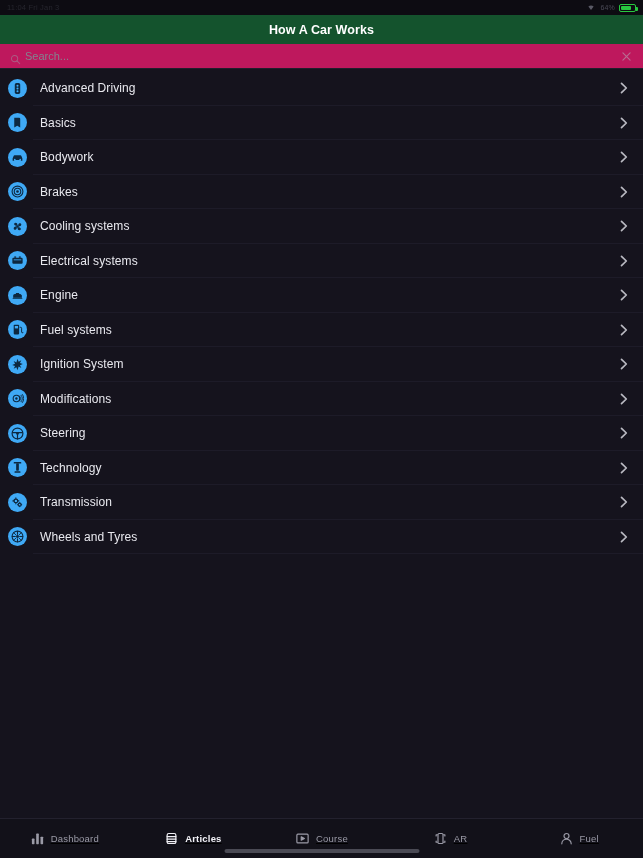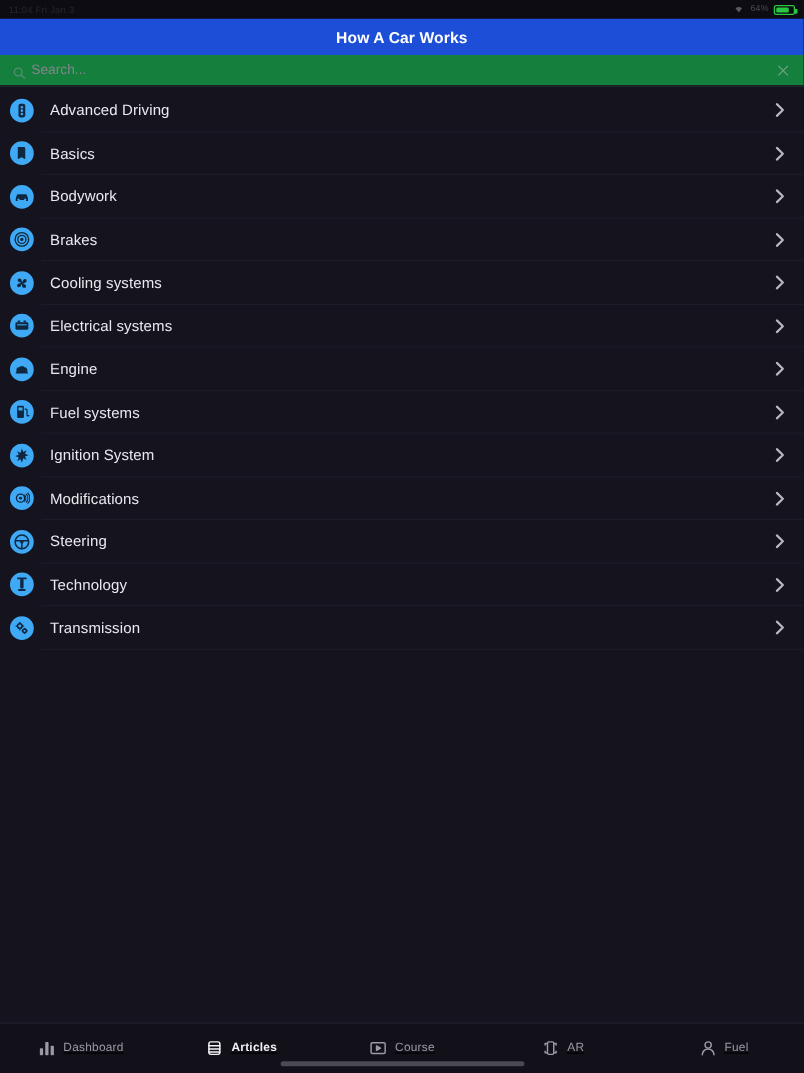--- a/index.html
+++ b/index.html
@@ -22,28 +22,28 @@
   .sb-right .pct { color: #4a4a56; font-size: 7px; }
   .batt {
     width: 17px; height: 8px; border: 1px solid #28c840; border-radius: 2px;
     position: relative; display: flex; align-items: center; padding: 1px;
   }
   .batt::after { content: ""; position: absolute; right: -3px; top: 2px; width: 2px; height: 4px; background: #28c840; border-radius: 0 1px 1px 0; }
   .batt i { display: block; height: 100%; width: 80%; background: #28c840; border-radius: 1px; }
 
   
   .header {
-    flex: 0 0 29px; background: #1d4ed8;
+    flex: 0 0 29px; background: #14532d;
     display: flex; align-items: center; justify-content: center;
   }
   .header .title { color: #ffffff; font-size: 12.5px; font-weight: bold; letter-spacing: .1px; }
 
   
   .searchbar {
-    flex: 0 0 25px; background: #15803d;
+    flex: 0 0 25px; background: #be185d;
     display: flex; align-items: center; padding: 0 10px;
     border-bottom: 1px solid #201e2b;
   }
   .search-ico { width: 11px; height: 11px; flex: 0 0 11px; opacity: .5; }
   .search-input {
     flex: 1 1 auto; background: transparent; border: none; outline: none;
     color: #d8d8e0; font-family: "Liberation Sans", sans-serif; font-size: 11px;
     padding-left: 4px;
   }
   .search-input::placeholder { color: #83838f; }
@@ -319,20 +319,36 @@
             <path d="M16 12.2v1.4M16 18.4v1.4M12.2 16h1.4M18.4 16h1.4" stroke="#0d2840" stroke-width="1.8" stroke-linecap="round"></path>
           </svg>
         </span>
         <span class="row-label">Transmission</span>
         <span class="chev">
           <svg width="8" height="12" viewBox="0 0 8 12" fill="none" stroke="#d6d6de" stroke-width="1.7" stroke-linecap="round" stroke-linejoin="round">
             <path d="M1.5 1.3L6.3 6l-4.8 4.7"></path>
           </svg>
         </span>
       </div>
+      <div class="row">
+        <span class="ico-wrap">
+          <svg width="13" height="13" viewBox="0 0 24 24" fill="#0d2840">
+            <circle cx="12" cy="12" r="10" fill="none" stroke="#0d2840" stroke-width="2"></circle>
+            <circle cx="12" cy="12" r="2.6"></circle>
+            <path d="M12 2.4v5.6M12 16v5.6M2.4 12h5.6M16 12h5.6" stroke="#0d2840" stroke-width="2" stroke-linecap="round"></path>
+            <path d="M5.2 5.2l3.9 3.9M14.9 14.9l3.9 3.9M18.8 5.2l-3.9 3.9M9.1 14.9l-3.9 3.9" stroke="#0d2840" stroke-width="1.6" stroke-linecap="round"></path>
+          </svg>
+        </span>
+        <span class="row-label">Wheels and Tyres</span>
+        <span class="chev">
+          <svg width="8" height="12" viewBox="0 0 8 12" fill="none" stroke="#d6d6de" stroke-width="1.7" stroke-linecap="round" stroke-linejoin="round">
+            <path d="M1.5 1.3L6.3 6l-4.8 4.7"></path>
+          </svg>
+        </span>
+      </div>
     </div>
 
   <div class="tabbar">
     <div class="tab">
         <span>
           <svg width="15" height="15" viewBox="0 0 24 24" fill="#9a9aa6">
             <rect x="3" y="12" width="4.2" height="9" rx="1"></rect>
             <rect x="9.9" y="4" width="4.2" height="17" rx="1"></rect>
             <rect x="16.8" y="9" width="4.2" height="12" rx="1"></rect>
           </svg>

